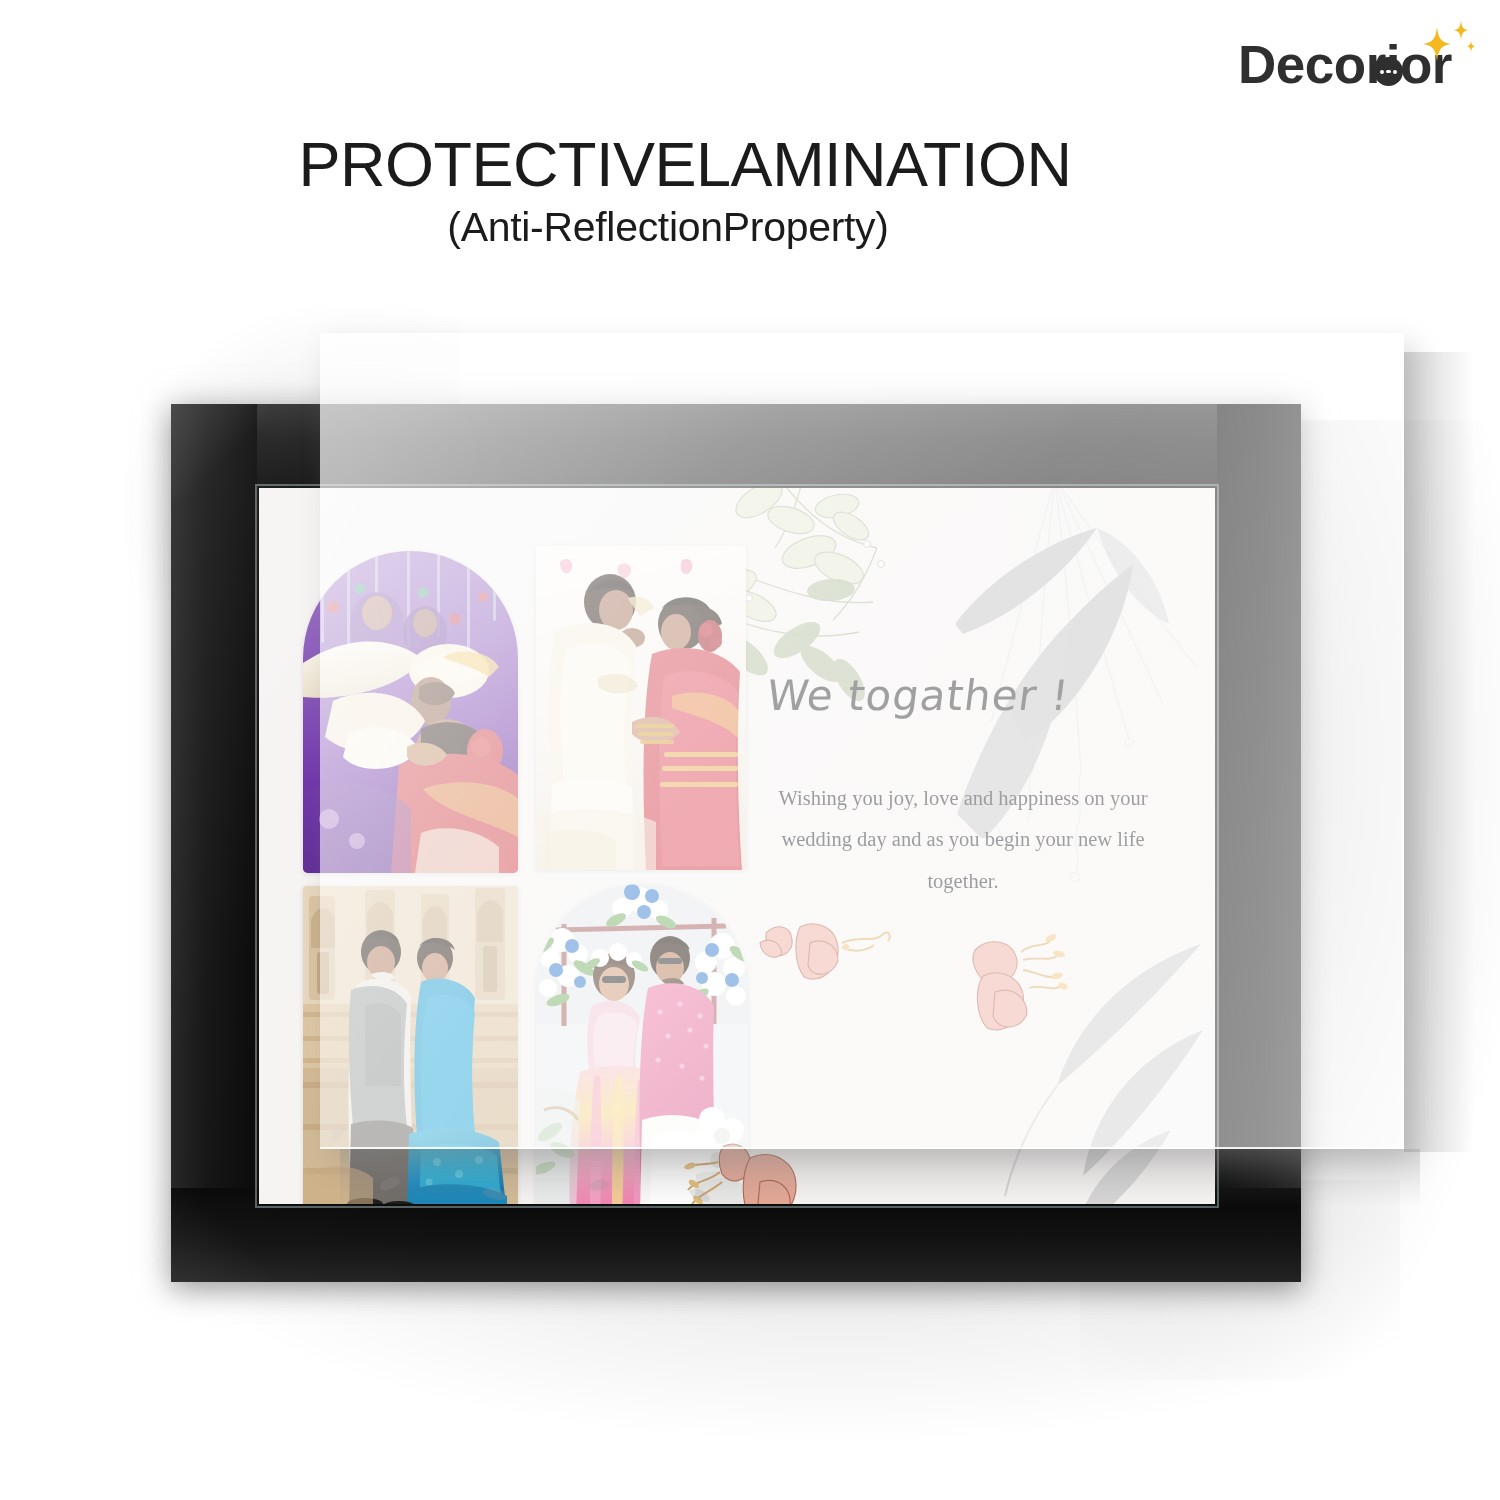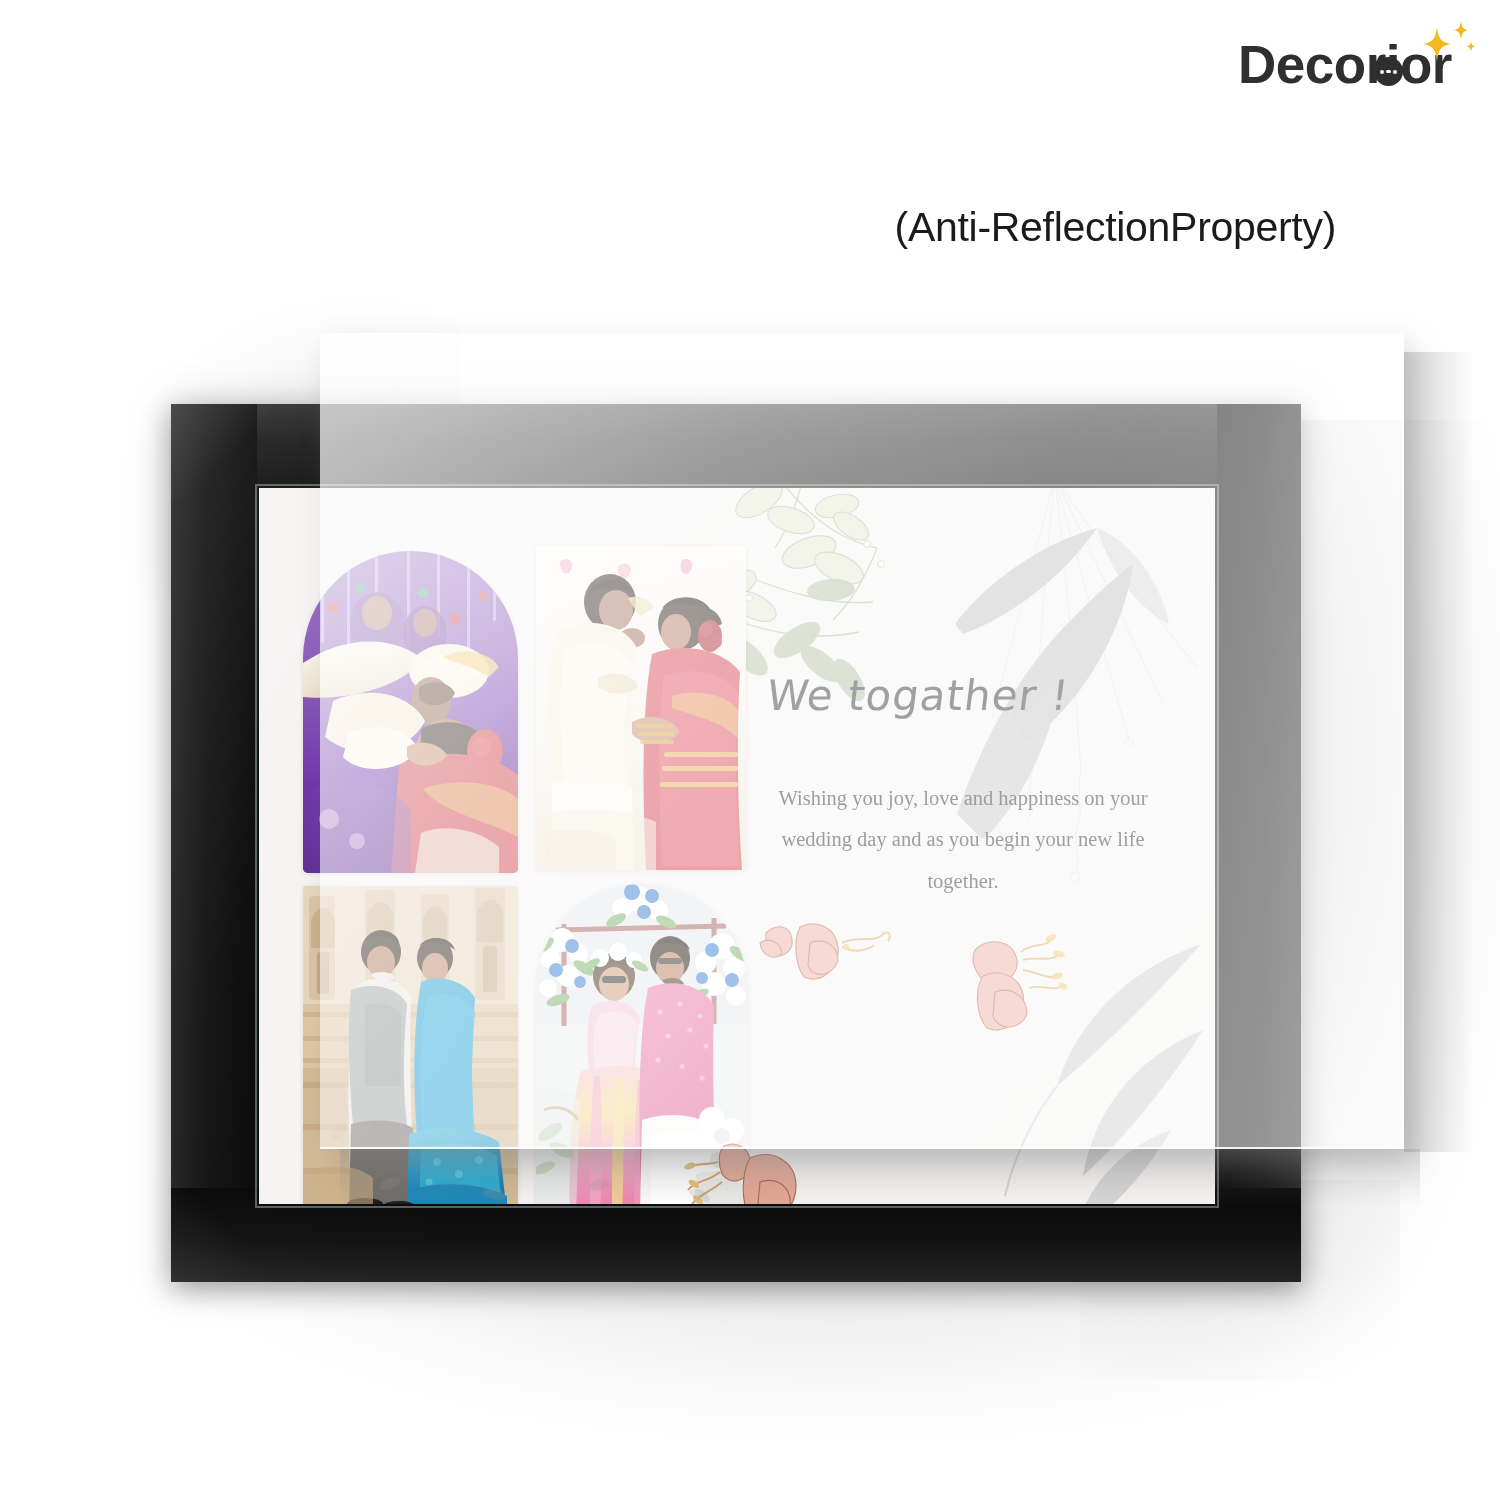--- a/index.html
+++ b/index.html
@@ -90,21 +90,21 @@
     font-size: 63px;
     font-weight: normal;
     color: #1b1b1b;
     letter-spacing: -0.5px;
     white-space: nowrap;
   }
   .subtitle {
     position: absolute;
     left: 0; top: 204px;
     width: 1336px;
-    text-align: right;
+    text-align: center;
     font-size: 41px;
     color: #1b1b1b;
     letter-spacing: -0.3px;
   }
 
   
   .frame-shadow {
     position: absolute;
     left: 168px; top: 402px;
     width: 1136px; height: 884px;
@@ -270,20 +270,21 @@
           <i></i>
         </span>
     </div>
     <svg class="sparkle" viewBox="0 0 58 44">
       <path d="M17 42 C18.5 30 21 27 31 25 C21 23 18.5 20 17 8 C15.5 20 13 23 3 25 C13 27 15.5 30 17 42 Z" fill="#f5b81f"></path>
       <path d="M41 21 C41.8 14 43 12.3 48 11.2 C43 10.1 41.8 8.4 41 1.5 C40.2 8.4 39 10.1 34 11.2 C39 12.3 40.2 14 41 21 Z" fill="#f5b81f"></path>
       <path d="M51 33 C51.5 29 52.3 28 55 27.4 C52.3 26.8 51.5 25.8 51 21.8 C50.5 25.8 49.7 26.8 47 27.4 C49.7 28 50.5 29 51 33 Z" fill="#f5b81f"></path>
     </svg>
   </div>
 
+  <div class="title">PROTECTIVELAMINATION</div>
   <div class="subtitle">(Anti-ReflectionProperty)</div>
 
   <div class="frame-shadow"></div>
 
   <div class="frame">
     <div class="frame-bevel-top"></div>
     <div class="frame-bevel-left"></div>
     <div class="frame-bevel-right"></div>
     <div class="frame-bevel-bottom"></div>
     <div class="frame-miter-tl"></div>

